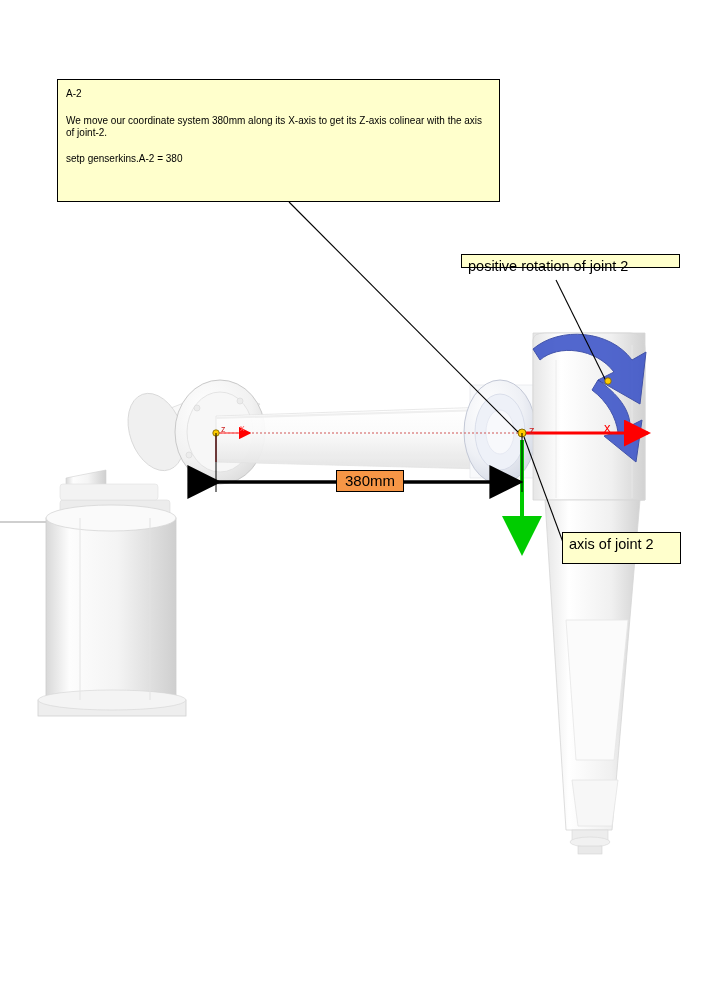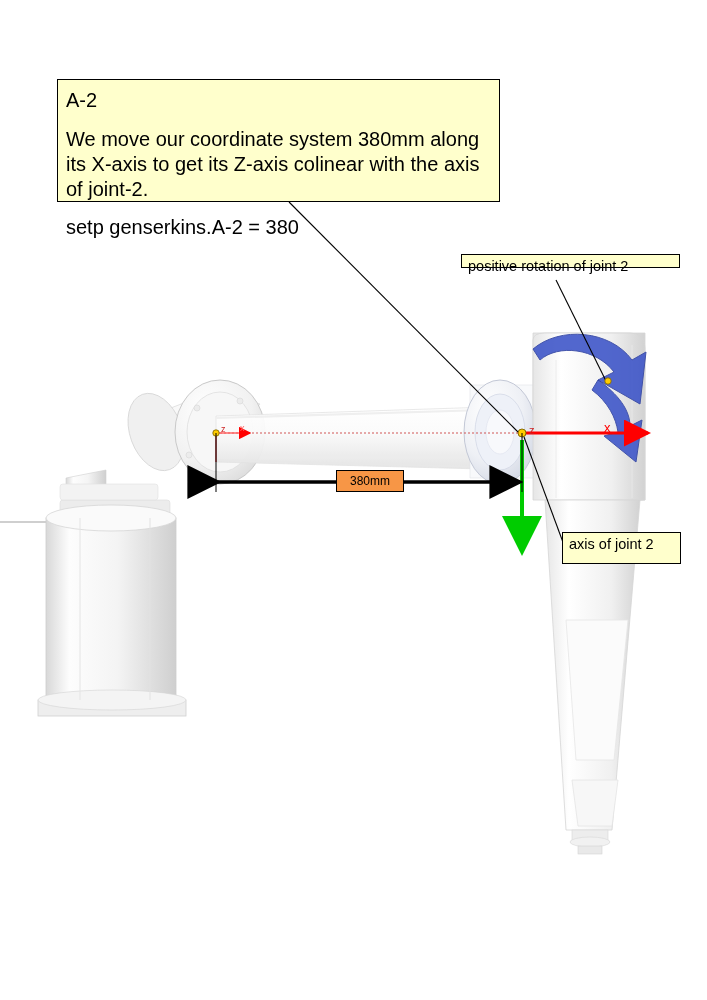--- a/index.html
+++ b/index.html
@@ -30,21 +30,21 @@
     border: 1px solid #000000;
     box-sizing: border-box;
     color: #000;
   }
   #callout-a2 {
     left: 57px;
     top: 79px;
     width: 443px;
     height: 123px;
     padding: 8px 10px 3px 8px;
-    font-size: 20px;
+    font-size: 10px;
     line-height: 1.25;
   }
   #callout-a2 .ttl {
     margin: 0 0 14px 0;
   }
   #callout-a2 .body {
     margin: 0 0 13px 0;
   }
   #callout-a2 .cmd {
     margin: 0;
@@ -69,21 +69,21 @@
   }
   #label-380 {
     position: absolute;
     left: 336px;
     top: 470px;
     width: 68px;
     height: 22px;
     background: #f79646;
     border: 1px solid #000;
     box-sizing: border-box;
-    font-size: 12px;
+    font-size: 15px;
     text-align: center;
     line-height: 20px;
     color: #000;
   }
   .axis-tag {
     position: absolute;
     font-size: 9px;
     color: #ff6666;
     font-family: "Liberation Sans", sans-serif;
   }

